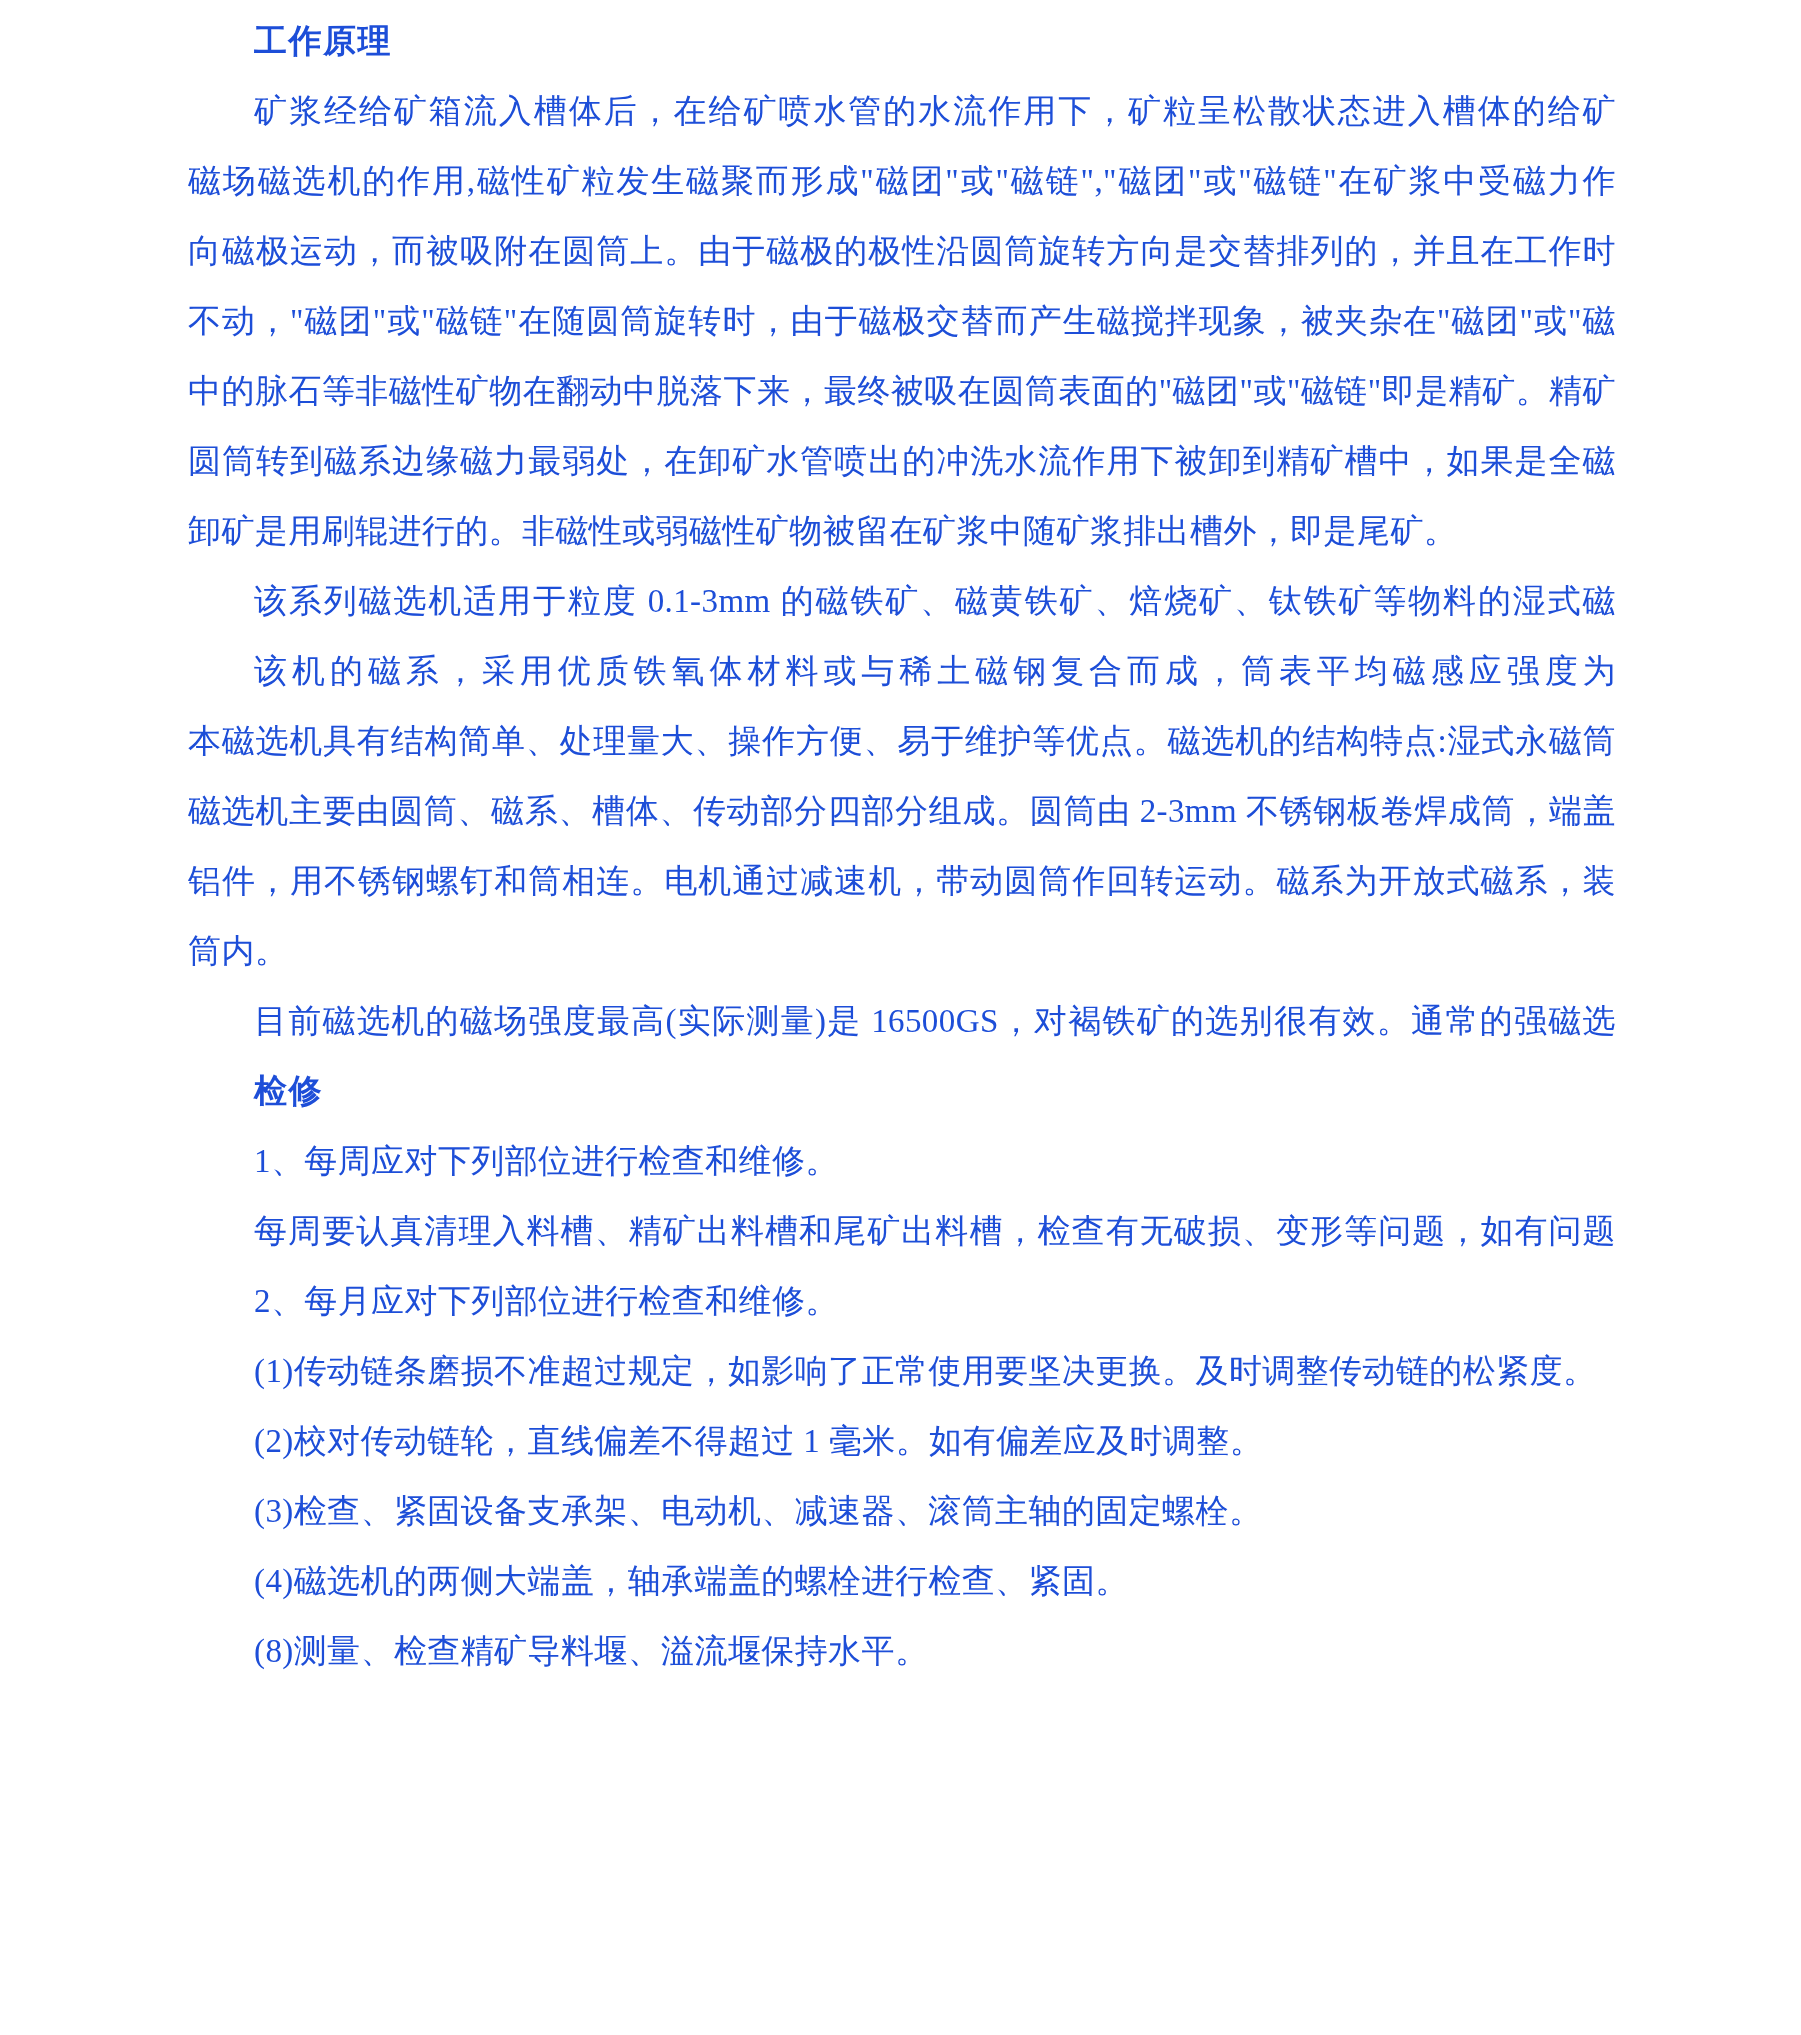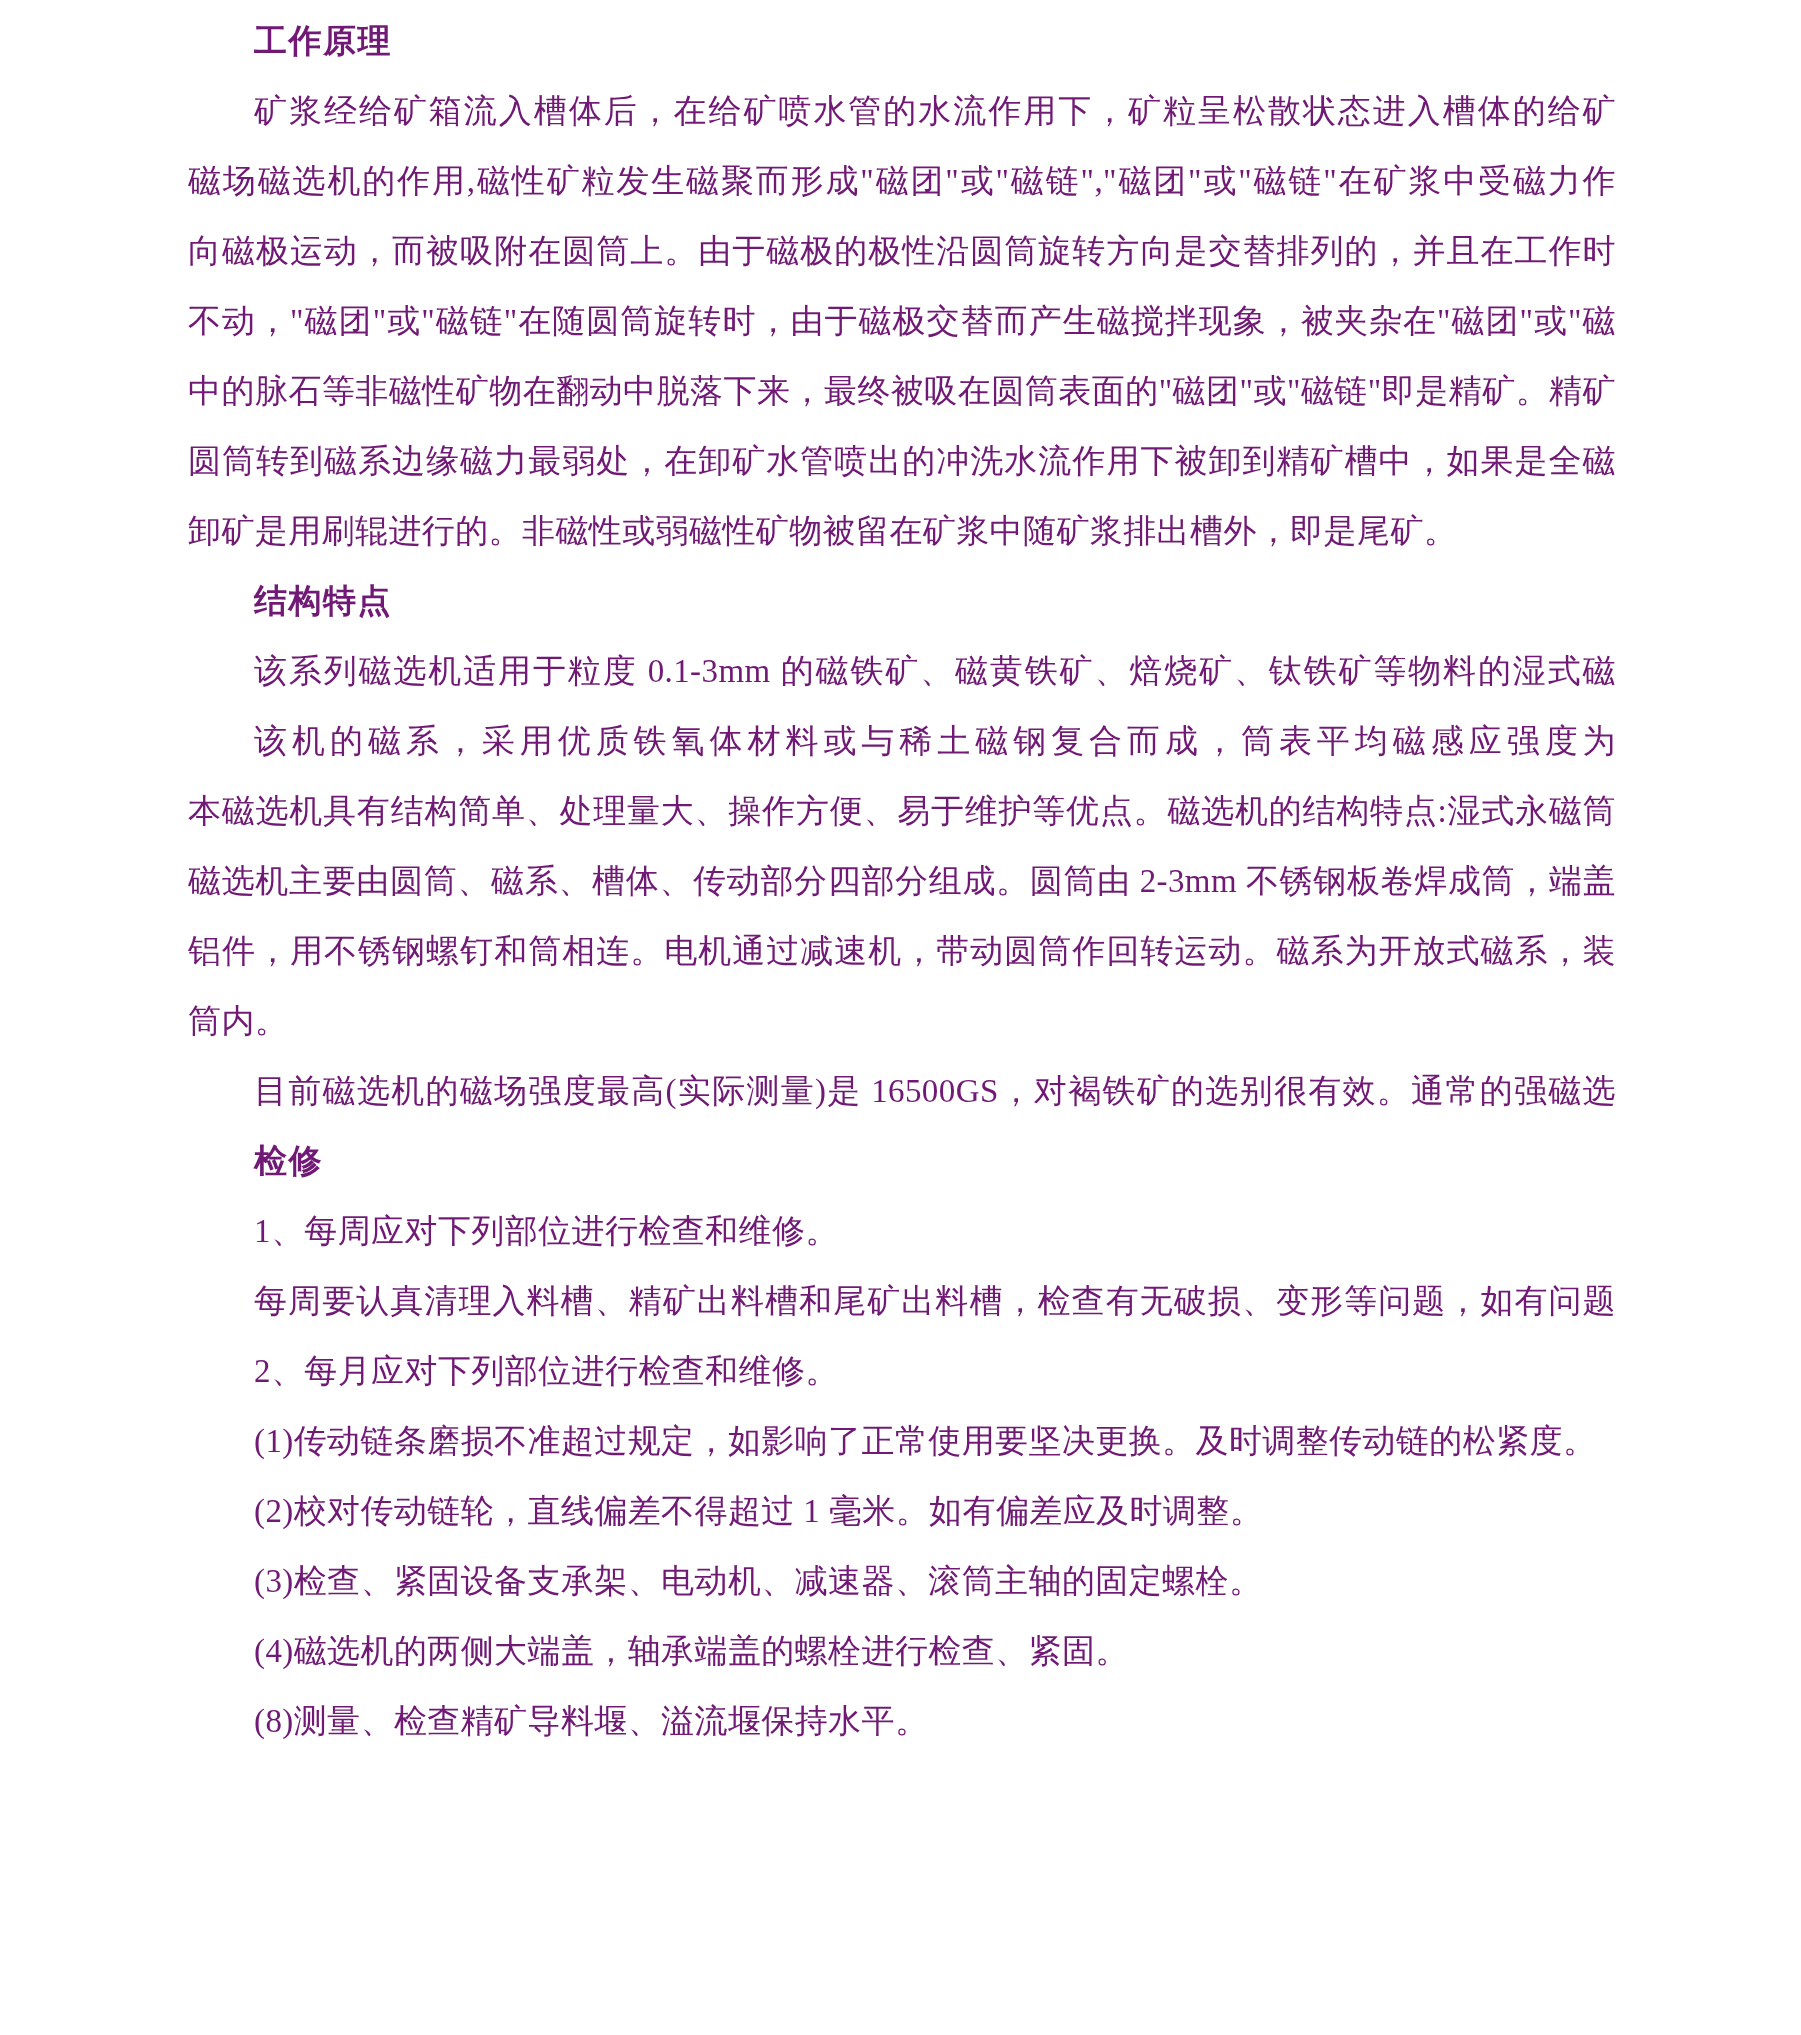--- a/index.html
+++ b/index.html
@@ -2,21 +2,21 @@
 <html lang="zh" style="font-size:11.6px"><head>
 <meta charset="utf-8">
 <style>
   html, body { margin: 0; padding: 0; background: #ffffff; }
   .page {
     position: relative;
     width: 1802px;
     height: 1950px;
     box-sizing: border-box;
     background: #ffffff;
-    color: #701a75;
+    color: #1d4ed8;
     font-family: "Liberation Serif", "DejaVu Serif", serif;
     font-size: 33px;
     line-height: 70px;
     padding: 5.8px 186px 0 188px;
     overflow: hidden;
   }
   .line {
     height: 70px;
     white-space: nowrap;
     letter-spacing: 0.4px;
@@ -40,21 +40,20 @@
 <div class="page">
   <div>
       <div class="line heading indent">工作原理</div>
       <div class="line full indent">矿浆经给矿箱流入槽体后，在给矿喷水管的水流作用下，矿粒呈松散状态进入槽体的给矿区。在</div>
       <div class="line full">磁场磁选机的作用,磁性矿粒发生磁聚而形成"磁团"或"磁链","磁团"或"磁链"在矿浆中受磁力作用，</div>
       <div class="line full">向磁极运动，而被吸附在圆筒上。由于磁极的极性沿圆筒旋转方向是交替排列的，并且在工作时固定</div>
       <div class="line full">不动，"磁团"或"磁链"在随圆筒旋转时，由于磁极交替而产生磁搅拌现象，被夹杂在"磁团"或"磁链"</div>
       <div class="line full">中的脉石等非磁性矿物在翻动中脱落下来，最终被吸在圆筒表面的"磁团"或"磁链"即是精矿。精矿随</div>
       <div class="line full">圆筒转到磁系边缘磁力最弱处，在卸矿水管喷出的冲洗水流作用下被卸到精矿槽中，如果是全磁磁辊，</div>
       <div class="line">卸矿是用刷辊进行的。非磁性或弱磁性矿物被留在矿浆中随矿浆排出槽外，即是尾矿。</div>
-      <div class="line heading indent">结构特点</div>
       <div class="line full indent">该系列磁选机适用于粒度 0.1-3mm 的磁铁矿、磁黄铁矿、焙烧矿、钛铁矿等物料的湿式磁选，也</div>
       <div class="line full indent">该机的磁系，采用优质铁氧体材料或与稀土磁钢复合而成，筒表平均磁感应强度为 100~600mT。</div>
       <div class="line full">本磁选机具有结构简单、处理量大、操作方便、易于维护等优点。磁选机的结构特点:湿式永磁筒式</div>
       <div class="line full">磁选机主要由圆筒、磁系、槽体、传动部分四部分组成。圆筒由 2-3mm 不锈钢板卷焊成筒，端盖为铸</div>
       <div class="line full">铝件，用不锈钢螺钉和筒相连。电机通过减速机，带动圆筒作回转运动。磁系为开放式磁系，装在圆</div>
       <div class="line">筒内。</div>
       <div class="line full indent">目前磁选机的磁场强度最高(实际测量)是 16500GS，对褐铁矿的选别很有效。通常的强磁选机，</div>
       <div class="line heading indent">检修</div>
       <div class="line indent">1、每周应对下列部位进行检查和维修。</div>
       <div class="line full indent">每周要认真清理入料槽、精矿出料槽和尾矿出料槽，检查有无破损、变形等问题，如有问题及时</div>

